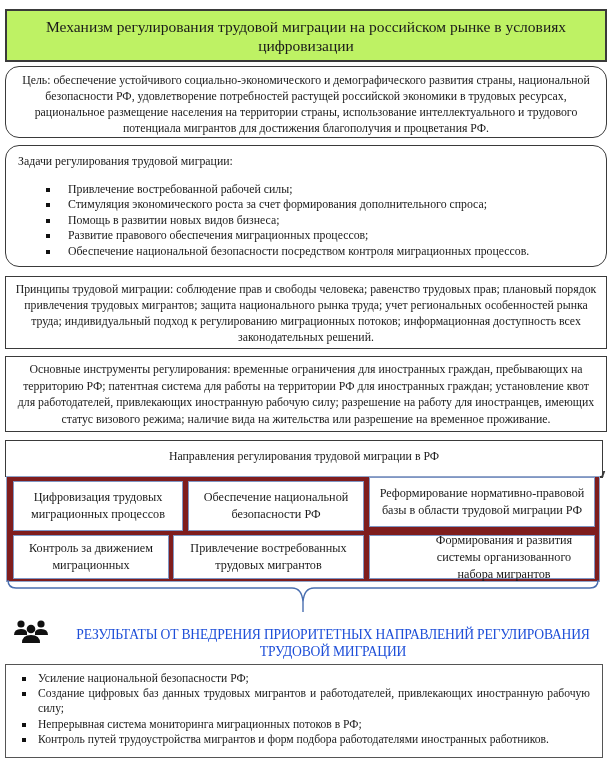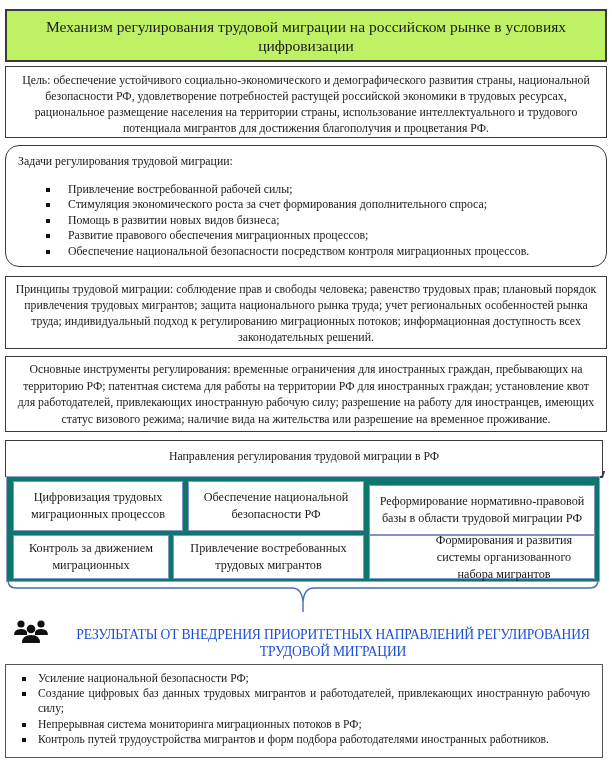--- a/index.html
+++ b/index.html
@@ -3,36 +3,36 @@
 <meta charset="utf-8">
 <style>
   * { box-sizing: border-box; margin: 0; padding: 0; }
   html, body { width: 612px; height: 768px; background: #ffffff; overflow: hidden; }
   body { font-family: "Liberation Serif", "DejaVu Serif", serif; color: #1a1a1a; position: relative; }
 
   .box { position: absolute; border: 1.5px solid #3a3a3a; background: #fff; text-align: center; }
 
   #title-box { left: 5px; top: 9px; width: 602px; height: 53px; background: #bef264; border: 2px solid #3a3a3a; font-size: 15.5px; line-height: 19px; padding-top: 6px; }
 
-  #goal-box { left: 5px; top: 66px; width: 602px; height: 72px; font-size: 11.8px; line-height: 16px; padding: 5px 8px; }
+  #goal-box { left: 5px; top: 66px; width: 602px; height: 72px; font-size: 11.8px; line-height: 16px; padding: 5px 8px; border-radius: 14px; }
 
   #tasks-box { left: 5px; top: 145px; width: 602px; height: 122px; border-radius: 14px; text-align: left; font-size: 11.8px; line-height: 15.5px; padding: 8px 12px; }
   #tasks-box .head { margin-bottom: 12px; }
   #tasks-box ul, #results-box ul { list-style: none; }
   #tasks-box li { padding-left: 50px; position: relative; }
   #tasks-box li::before { content: ""; position: absolute; left: 28px; top: 6px; width: 4px; height: 4px; background: #111; }
 
   #principles-box { left: 5px; top: 276px; width: 602px; height: 73px; font-size: 11.8px; line-height: 16px; padding: 4px 8px; }
 
   #tools-box { left: 5px; top: 356px; width: 602px; height: 76px; font-size: 11.8px; line-height: 16.5px; padding: 4px 8px; }
 
   #dir-head { left: 5px; top: 440px; width: 598px; height: 37px; border: 1.2px solid #3a3a3a; font-size: 11.8px; line-height: 16px; padding-top: 7px; }
   #dir-head::after { content: ""; position: absolute; right: -2px; bottom: -2px; width: 5px; height: 5px; border-right: 2px solid #3a3a3a; border-bottom: 2px solid #3a3a3a; transform: skewX(-20deg); }
 
-  #dir-panel { position: absolute; left: 6px; top: 476px; width: 594px; height: 106px; background: #0f766e; border: 1px solid #8fa3c8; }
+  #dir-panel { position: absolute; left: 6px; top: 476px; width: 594px; height: 106px; background: #7f1d1d; border: 1px solid #8fa3c8; }
   .dir-cell { position: absolute; background: #fff; border: 1.2px solid #7f96c4; text-align: center; font-size: 12.2px; line-height: 17px; display: flex; align-items: center; justify-content: center; padding: 0 4px; }
 
   #brace { position: absolute; left: 6px; top: 580px; width: 594px; height: 32px; }
 
   #people-icon { position: absolute; left: 14px; top: 618px; width: 34px; height: 26px; }
   #results-title { position: absolute; left: 60px; top: 626px; width: 546px; text-align: center; color: #1d4ed8; font-size: 13.6px; line-height: 17px; letter-spacing: -0.2px; }
 
   #results-box { left: 5px; top: 664px; width: 598px; height: 94px; border: 1.5px solid #555; text-align: left; font-size: 11.6px; line-height: 15.2px; padding: 6px 12px 6px 10px; }
   #results-box li { padding-left: 22px; position: relative; text-align: justify; }
   #results-box li::before { content: ""; position: absolute; left: 6px; top: 6px; width: 4px; height: 4px; background: #111; }
@@ -67,21 +67,21 @@
   <span>Основные инструменты регулирования: временные ограничения для иностранных граждан, пребывающих на территорию РФ; патентная система для работы на территории РФ для иностранных граждан; установление квот для работодателей, привлекающих иностранную рабочую силу; разрешение на работу для иностранцев, имеющих статус визового режима; наличие вида на жительства или разрешение на временное проживание.</span>
 </div>
 
 <div class="box" id="dir-head">
   <span>Направления регулирования трудовой миграции в РФ</span>
 </div>
 
 <div id="dir-panel">
   <div class="dir-cell" style="left:6px; top:4px; width:170px; height:50px;">Цифровизация трудовых миграционных процессов</div>
   <div class="dir-cell" style="left:181px; top:4px; width:176px; height:50px;">Обеспечение национальной безопасности РФ</div>
-  <div class="dir-cell" style="left:362px; top:8px; width:226px; height:50px;">Реформирование нормативно-правовой базы в области трудовой миграции РФ</div>
+  <div class="dir-cell" style="left:362px; top:0; width:226px; height:50px;">Реформирование нормативно-правовой базы в области трудовой миграции РФ</div>
   <div class="dir-cell" style="left:6px; top:58px; width:156px; height:44px; align-items:flex-start; padding-top:4px;">Контроль за движением миграционных</div>
   <div class="dir-cell" style="left:166px; top:58px; width:191px; height:44px; align-items:flex-start; padding-top:4px;">Привлечение востребованных трудовых мигрантов</div>
   <div class="dir-cell" style="left:362px; top:58px; width:226px; height:44px;padding-left:48px;">Формирования и развития системы организованного набора мигрантов</div>
 </div>
 
 <svg id="brace" viewBox="0 0 594 32">
   <path d="M2 0 Q2 8 10 8 L286 8 Q296 8 297 22 Q298 8 308 8 L584 8 Q592 8 592 0" fill="none" stroke="#4a6fb0" stroke-width="1.4"></path>
   <line x1="297" y1="22" x2="297" y2="32" stroke="#4a6fb0" stroke-width="1.4"></line>
 </svg>
 

